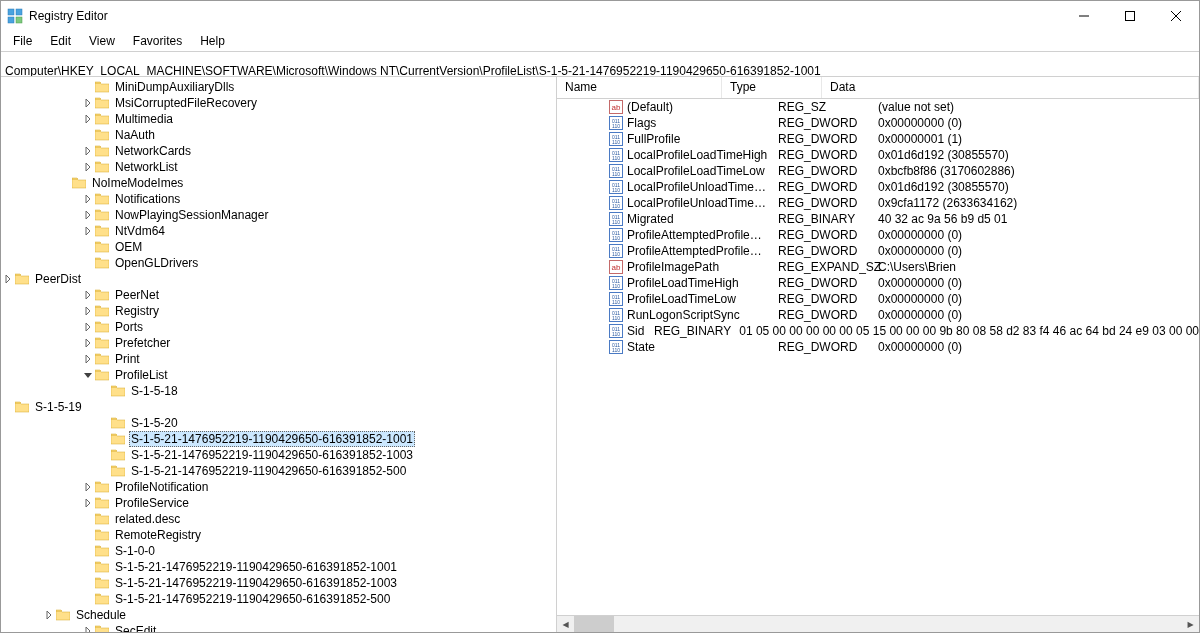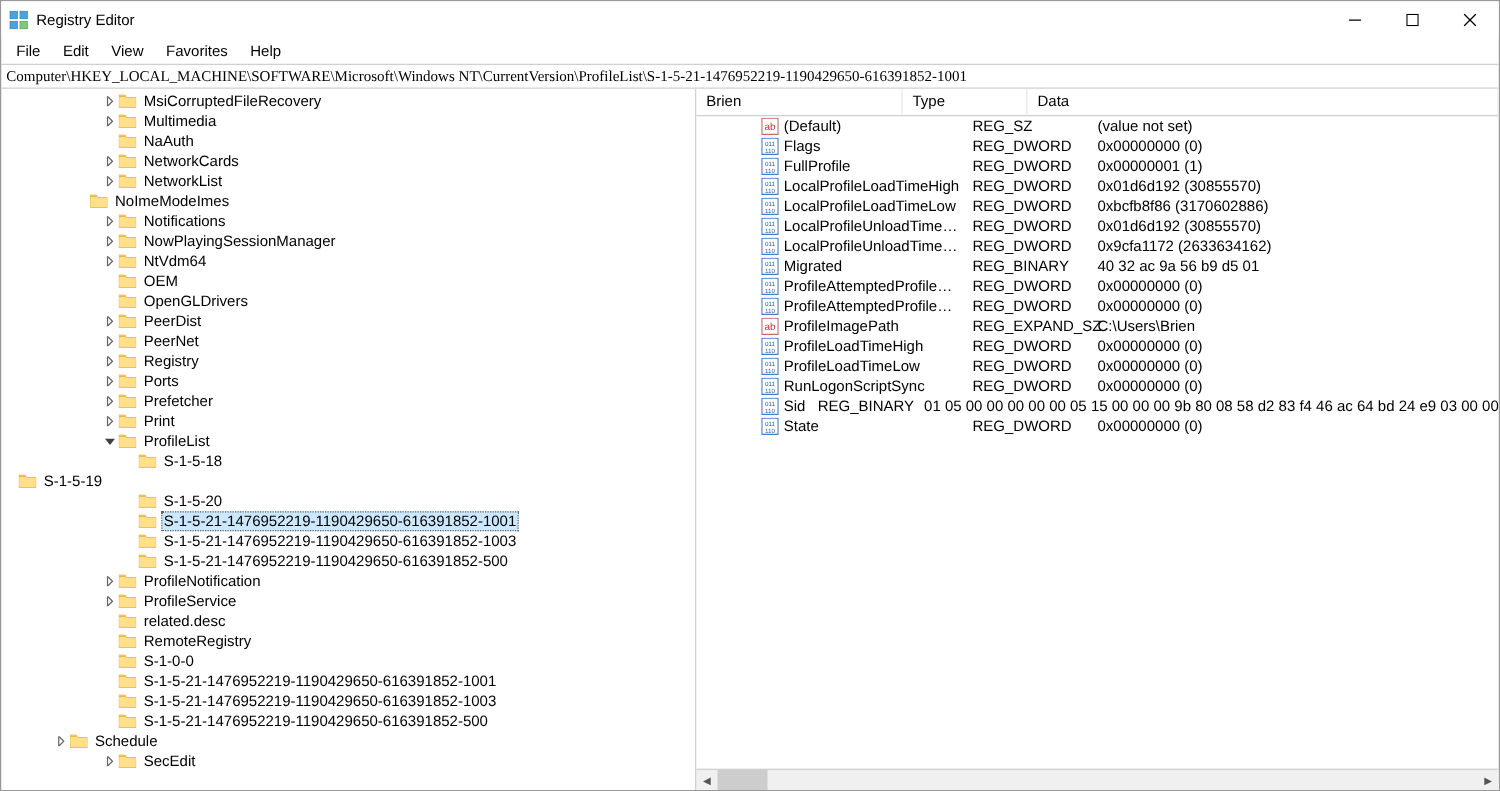--- a/index.html
+++ b/index.html
@@ -38,27 +38,26 @@
   align-items: center;
   padding-left: 4px;
   gap: 2px;
 }
 .menuitem {
   padding: 2px 8px;
   cursor: default;
 }
 .addressbar {
   height: 20px;
-  padding: 2px 4px;
+  padding: 12px 4px;
   border-top: 1px solid #d0d0d0;
   border-bottom: 1px solid #d0d0d0;
   font-size: 12px;
   white-space: nowrap;
   overflow: hidden;
-  font-family: Liberation Serif, serif;
 }
 .content {
   flex: 1;
   display: flex;
   overflow: hidden;
 }
 .tree-pane {
   width: 556px;
   overflow: hidden;
   border-right: 1px solid #d0d0d0;
@@ -212,20 +211,28 @@
   <div class="menuitem">Help</div>
 </div>
 
 <div class="addressbar">Computer\HKEY_LOCAL_MACHINE\SOFTWARE\Microsoft\Windows NT\CurrentVersion\ProfileList\S-1-5-21-1476952219-1190429650-616391852-1001</div>
 
 <div class="content">
   <div class="tree-pane">
     <div class="tree-scroll">
       <div class="tree" id="tree">
           <div class="tree-row" style="padding-left: 80px;">
+            <span class="expander"></span>
+            <svg class="folder-icon" viewBox="0 0 14 12">
+              <path d="M0 2 L5 2 L6 3 L14 3 L14 11 L0 11 Z" fill="#ffe08a" stroke="#d4a828" stroke-width="0.5"></path>
+              <path d="M0 2 L0 1 L5 1 L6 2 Z" fill="#ffe08a" stroke="#d4a828" stroke-width="0.5"></path>
+            </svg>
+            <span class="label">MiniDumpAuxiliaryDlls</span>
+          </div>
+          <div class="tree-row" style="padding-left: 80px;">
             <span class="expander">
               <svg width="8" height="8" viewBox="0 0 8 8">
                 <path d="M2 0 L6 4 L2 8 Z" fill="none" stroke="#666" stroke-width="1"></path>
               </svg>
             </span>
             <svg class="folder-icon" viewBox="0 0 14 12">
               <path d="M0 2 L5 2 L6 3 L14 3 L14 11 L0 11 Z" fill="#ffe08a" stroke="#d4a828" stroke-width="0.5"></path>
               <path d="M0 2 L0 1 L5 1 L6 2 Z" fill="#ffe08a" stroke="#d4a828" stroke-width="0.5"></path>
             </svg>
             <span class="label">MsiCorruptedFileRecovery</span>
@@ -327,21 +334,21 @@
             <span class="label">OEM</span>
           </div>
           <div class="tree-row" style="padding-left: 80px;">
             <span class="expander"></span>
             <svg class="folder-icon" viewBox="0 0 14 12">
               <path d="M0 2 L5 2 L6 3 L14 3 L14 11 L0 11 Z" fill="#ffe08a" stroke="#d4a828" stroke-width="0.5"></path>
               <path d="M0 2 L0 1 L5 1 L6 2 Z" fill="#ffe08a" stroke="#d4a828" stroke-width="0.5"></path>
             </svg>
             <span class="label">OpenGLDrivers</span>
           </div>
-          <div class="tree-row" style="padding-left: 80px;">
+          <div class="tree-row" style="">
             <span class="expander">
               <svg width="8" height="8" viewBox="0 0 8 8">
                 <path d="M2 0 L6 4 L2 8 Z" fill="none" stroke="#666" stroke-width="1"></path>
               </svg>
             </span>
             <svg class="folder-icon" viewBox="0 0 14 12">
               <path d="M0 2 L5 2 L6 3 L14 3 L14 11 L0 11 Z" fill="#ffe08a" stroke="#d4a828" stroke-width="0.5"></path>
               <path d="M0 2 L0 1 L5 1 L6 2 Z" fill="#ffe08a" stroke="#d4a828" stroke-width="0.5"></path>
             </svg>
             <span class="label">PeerDist</span>
@@ -560,21 +567,21 @@
               <path d="M0 2 L5 2 L6 3 L14 3 L14 11 L0 11 Z" fill="#ffe08a" stroke="#d4a828" stroke-width="0.5"></path>
               <path d="M0 2 L0 1 L5 1 L6 2 Z" fill="#ffe08a" stroke="#d4a828" stroke-width="0.5"></path>
             </svg>
             <span class="label">SecEdit</span>
           </div>
         </div>
     </div>
   </div>
   <div class="list-pane">
     <div class="list-header">
-      <div class="col col-name">Brien</div>
+      <div class="col col-name">Name</div>
       <div class="col col-type">Type</div>
       <div class="col col-data">Data</div>
     </div>
     <div class="list-body" id="list-body">
         <div class="list-row">
           <div class="c-name">
             <svg class="val-icon" viewBox="0 0 14 14">
               <rect x="0.5" y="0.5" width="13" height="13" fill="#fff" stroke="#c46a6a" stroke-width="1"></rect>
               <text x="7" y="10" font-size="8" text-anchor="middle" fill="#c03030" font-family="Arial">ab</text>
             </svg>

